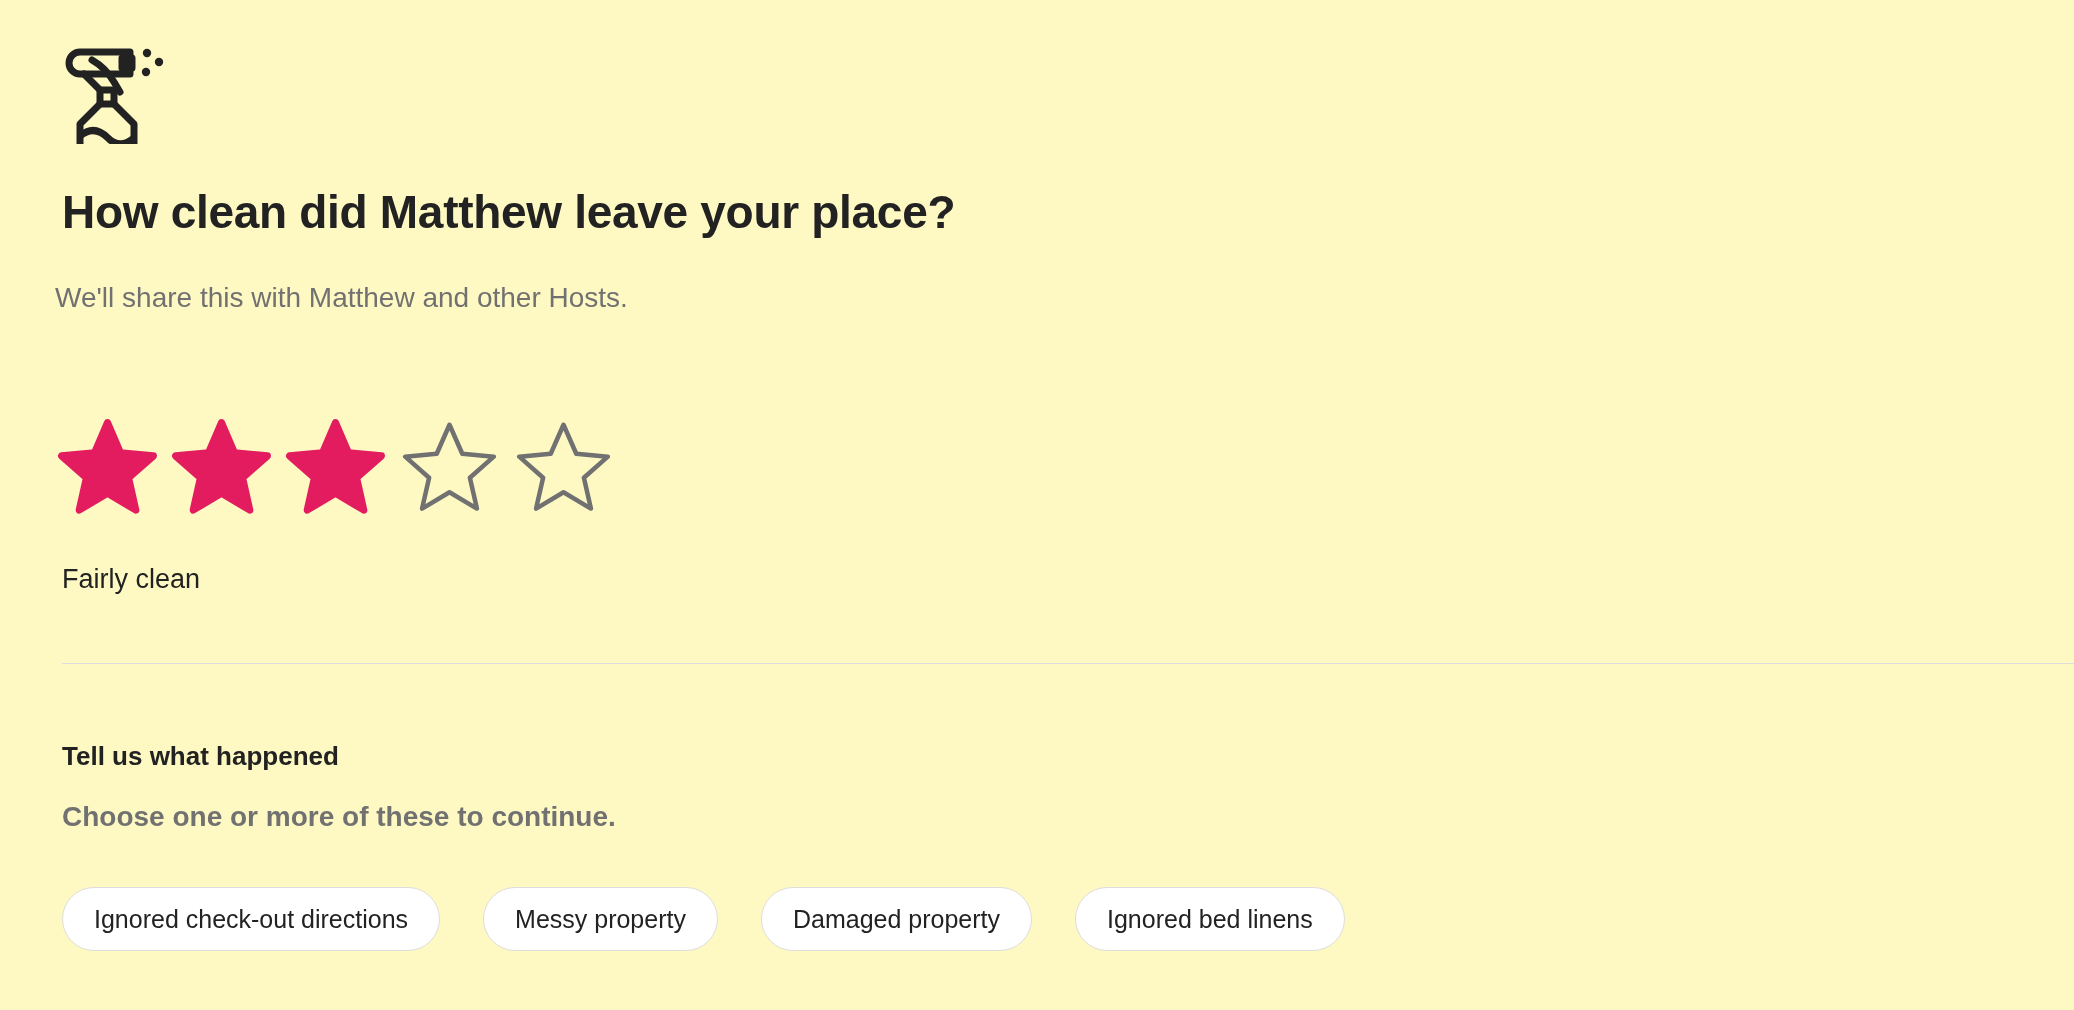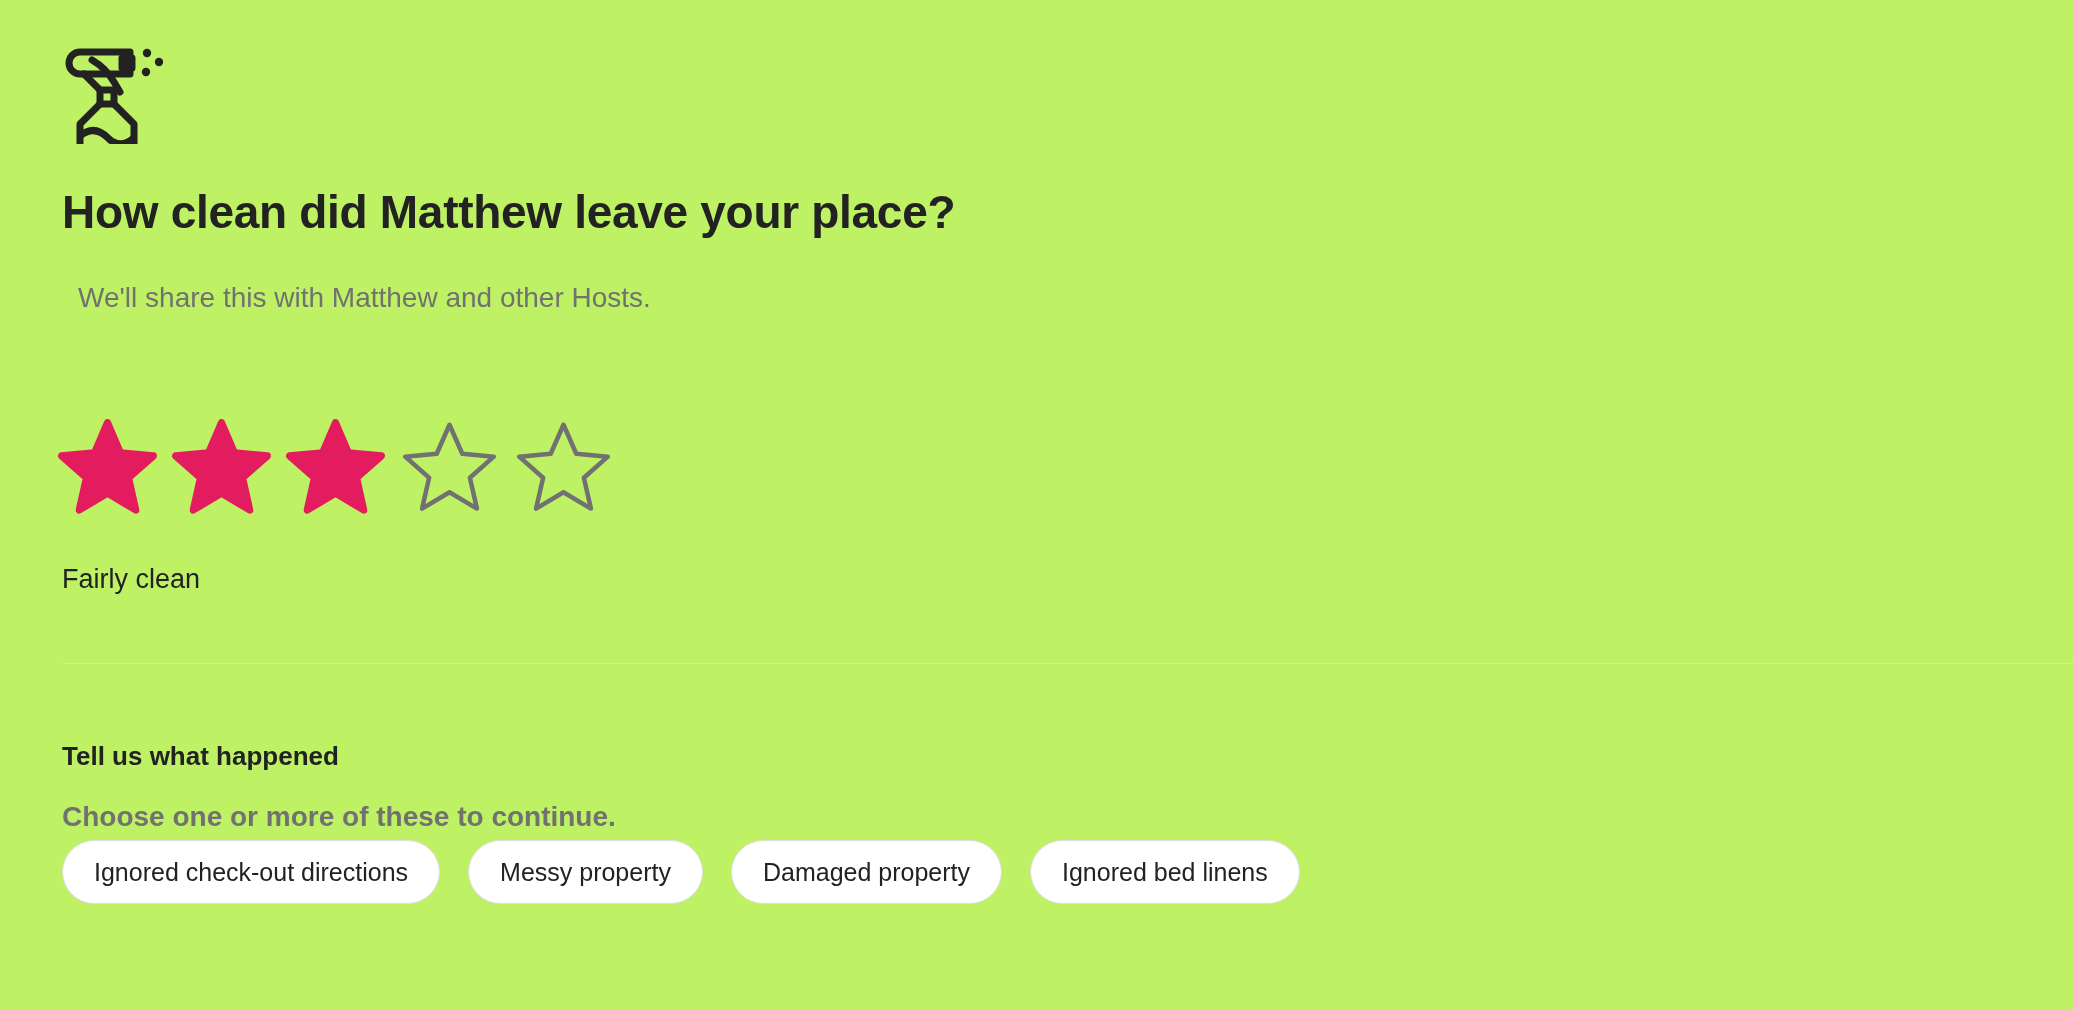--- a/index.html
+++ b/index.html
@@ -14,21 +14,21 @@
   body {
     font-family: "Liberation Sans", sans-serif;
     color: #222222;
     -webkit-font-smoothing: antialiased;
   }
 
   .page {
     position: relative;
     width: 2074px;
     height: 1010px;
-    background: #bef264;
+    background: #fef9c3;
   }
 
   
   .icon-wrap {
     position: absolute;
     left: 62px;
     top: 36px;
     width: 110px;
     height: 108px;
   }
@@ -42,21 +42,21 @@
     font-size: 46px;
     line-height: 54px;
     font-weight: 700;
     letter-spacing: -0.3px;
     color: #222222;
     white-space: nowrap;
   }
 
   .question-sub {
     position: absolute;
-    left: 78px;
+    left: 55px;
     top: 280px;
     font-size: 28px;
     line-height: 36px;
     font-weight: 400;
     color: #717171;
     white-space: nowrap;
   }
 
   
   .stars {
@@ -120,23 +120,23 @@
     line-height: 36px;
     font-weight: 700;
     color: #717171;
     white-space: nowrap;
   }
 
   
   .pill-row {
     position: absolute;
     left: 62px;
-    top: 840px;
+    top: 887px;
     display: flex;
-    gap: 28px;
+    gap: 43px;
     flex-wrap: nowrap;
   }
 
   .pill {
     height: 64px;
     padding: 0 31px;
     border: 1px solid #dddddd;
     border-radius: 32px;
     background: #ffffff;
     color: #222222;

